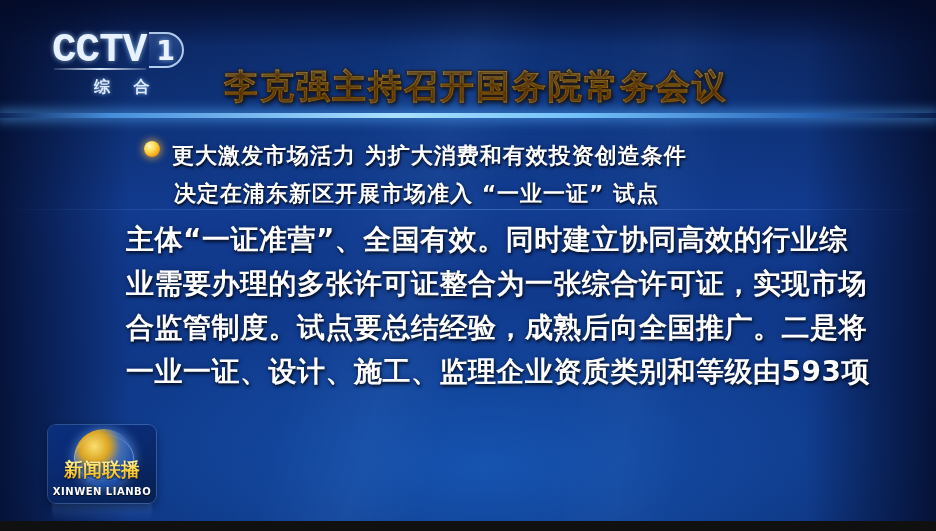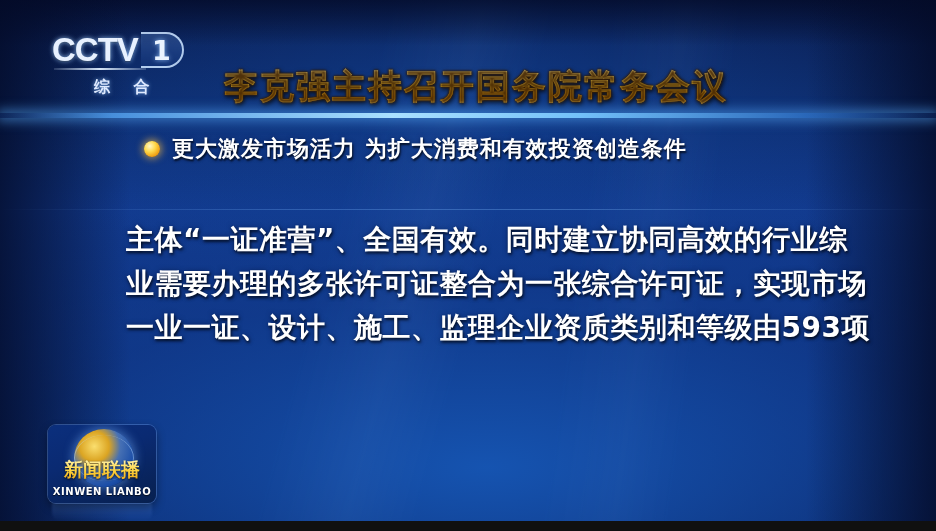--- a/index.html
+++ b/index.html
@@ -39,24 +39,24 @@
       linear-gradient(105deg, rgba(255,255,255,0) 36%, rgba(130,185,255,0.35) 45%, rgba(255,255,255,0) 52%),
       linear-gradient(98deg, rgba(255,255,255,0) 60%, rgba(130,185,255,0.25) 68%, rgba(255,255,255,0) 74%);
   }
 
   
   .cctv1-logo {
     position: absolute; left: 52px; top: 30px; width: 132px; height: 72px;
   }
   .cctv1-row { position: relative; height: 40px; display: flex; align-items: center; }
   .cctv-word {
-    font-size: 33px; font-weight: bold; letter-spacing: -1px;
+    font-size: 41px; font-weight: bold; letter-spacing: -1px;
     color: #e8f1ff;
     text-shadow: 0 0 5px rgba(160,205,255,.85), 0 1px 1px rgba(0,0,0,.5);
-    font-family: Liberation Sans, sans-serif;
+    font-family: Liberation Mono, monospace;
   }
   .cctv-one-box {
     margin-left: 3px; width: 46px; height: 36px;
     border: 2px solid rgba(205,228,255,.85);
     border-left: none;
     border-radius: 0 18px 18px 0;
     display: flex; align-items: center; justify-content: center;
     background: linear-gradient(180deg, rgba(120,175,255,.25), rgba(40,90,190,.12));
   }
   .cctv-one {
@@ -125,20 +125,21 @@
   }
 
   
   .subhead {
     position: absolute; left: 138px; top: 133px; width: 660px;
   }
   .subhead-line {
     color: #ffffff; font-size: 22px; font-weight: bold; letter-spacing: 1px;
     line-height: 31px; white-space: nowrap;
     text-shadow: 1px 2px 2px rgba(0,0,0,.7), 0 0 4px rgba(0,20,70,.6);
+    margin-top: 7px;
   }
   .subhead-line.first { padding-left: 34px; }
   .subhead-line.second { padding-left: 36px; }
   .bullet-dot {
     position: absolute; left: 6px; top: 8px; width: 16px; height: 16px;
     border-radius: 50%;
     background: radial-gradient(circle at 36% 32%, #fff7c8 0%, #ffd84a 38%, #f2a215 70%, #c97a05 100%);
     box-shadow: 0 0 7px 2px rgba(255,190,60,.6);
   }
 
@@ -221,27 +222,29 @@
   </div>
 
 
   <div class="headline">李克强主持召开国务院常务会议</div>
 
   <div class="divider-bright"></div>
 
   <div class="subhead">
     <span class="bullet-dot"></span>
     <div class="subhead-line first">更大激发市场活力 为扩大消费和有效投资创造条件</div>
+    <div class="subhead-line second">决定在浦东新区开展市场准入 “一业一证” 试点</div>
   </div>
 
   <div class="divider-soft"></div>
 
   <div class="body-text">
     <div class="body-line">主体“一证准营”、全国有效。同时建立协同高效的行业综</div>
     <div class="body-line">业需要办理的多张许可证整合为一张综合许可证，实现市场</div>
+    <div class="body-line">合监管制度。试点要总结经验，成熟后向全国推广。二是将</div>
     <div class="body-line">一业一证、设计、施工、监理企业资质类别和等级由593项</div>
   </div>
 
   <div class="xwlb-reflect"></div>
   <div class="xwlb-logo">
     <span class="xwlb-globe"></span>
     <div class="xwlb-cn">新闻联播</div>
     <div class="xwlb-en">XINWEN LIANBO</div>
   </div>
 

